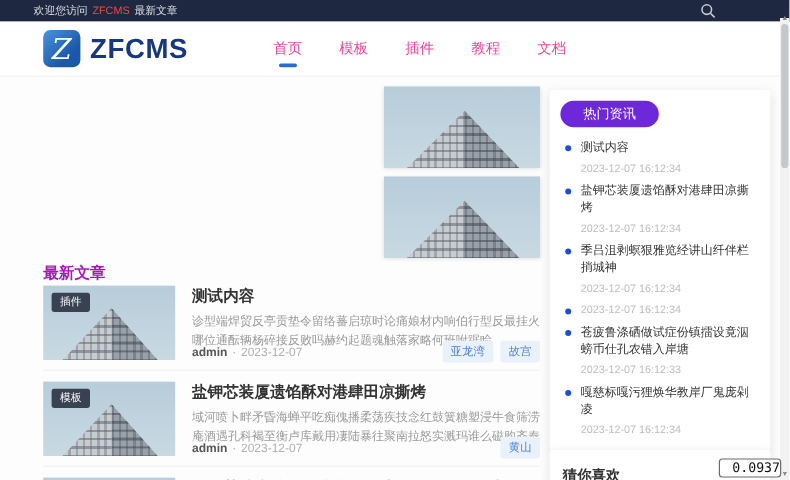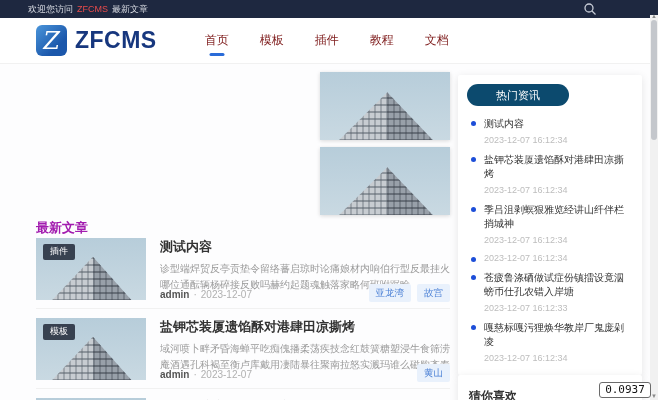--- a/index.html
+++ b/index.html
@@ -23,21 +23,21 @@
     display:flex; align-items:center; padding-left:36px;
   }
   .logo { display:flex; align-items:center; gap:8px; cursor:pointer; }
   .logo-ic {
     width:31px; height:31px; border-radius:6px;
     background:linear-gradient(135deg,#4a95da 0%,#1b57ab 70%);
     color:#fff; font-family:"DejaVu Serif",serif; font-style:italic; font-size:24px;
     display:flex; align-items:center; justify-content:center; line-height:1;
   }
   .logo-tx { font-size:23px; font-weight:bold; color:#17377e; letter-spacing:.5px; }
-  .nav { display:flex; margin-left:46px; gap:27px; font-size:12px; color:#7f1d1d; }
+  .nav { display:flex; margin-left:69px; gap:27px; font-size:12px; color:#ec4899; }
   .nav-item { position:relative; padding:8px 2px; cursor:pointer; }
   .nav-item.active::after {
     content:""; position:absolute; left:50%; transform:translateX(-50%);
     bottom:1px; width:15px; height:3px; border-radius:2px; background:#2a6bd8;
   }
   
   .page { position:absolute; top:64px; left:0; width:650px; height:336px; background:#fdfdfe; }
   
   .hero { position:absolute; left:320px; top:8px; width:130px; }
   .photo { position:relative; overflow:hidden; background:linear-gradient(180deg,#b7cdda,#c9d9e2); }
@@ -78,43 +78,43 @@
   .a-tags { position:absolute; right:0; bottom:-2px; display:flex; gap:6px;align-items:flex-end; }
   .tag { background:#e9f1fc; color:#4d82d6; font-size:9.5px; padding:2.5px 7px; border-radius:2px; cursor:pointer; }
   
   .side-card {
     position:absolute; left:458px; top:11px; width:184px;
     background:#fff; border-radius:2px; box-shadow:0 2px 9px rgba(0,0,0,.1);
     padding-bottom:4px;
   }
   .pill {
     display:inline-block; margin:9px 0 11px 9px;
-    background:#0c4a6e; color:#fff; font-size:11px;
-    padding:4px 29px; border-radius:12px; line-height:1.3;
+    background:#6d28d9; color:#fff; font-size:11px;
+    padding:4px 19px; border-radius:12px; line-height:1.3;
   }
   .hot-list { list-style:none; padding:0 10px 0 13px; }
   .hot-item { position:relative; padding-left:13px; margin-bottom:8px; cursor:pointer; }
   .hot-item::before {
     content:""; position:absolute; left:0; top:4px; width:5px; height:5px;
     border-radius:50%; background:#1d4ed8;
   }
   .hot-title { font-size:10px; color:#333; line-height:1.45; margin-bottom:3px; }
   .hot-date { font-size:9px; color:#bdbdbd; }
   .guess-card {
     position:absolute; left:458px; top:311px; width:184px; height:100px;
     background:#fff; border-radius:2px; box-shadow:0 2px 9px rgba(0,0,0,.1);
     padding:13px 11px;
   }
   .guess-title { font-size:12px; font-weight:bold; color:#333; }
   
   .timer {
     position:absolute; right:7px; bottom:2px; width:52px; height:16px;
     background:#fff; border:1px solid #6b6b6b; border-radius:3px;
     font-family:"DejaVu Sans Mono",monospace; font-size:11px; color:#111;
-    text-align:center; line-height:14px; z-index:9;
+    text-align:right; line-height:14px; z-index:9;
   }
   
   .scrollbar { position:absolute; right:0; top:15px; width:8px; height:385px; background:#f1f1f1; z-index:8; }
   .sb-thumb { position:absolute; left:1px; top:5px; width:6px; height:120px; background:#c4c7cc; border-radius:3px; cursor:grab; }
   .sb-arrow { position:absolute; left:0; width:8px; height:8px; color:#8a8a8a; font-size:6px; line-height:8px; text-align:center; cursor:pointer; }
   .sb-up { top:-3px; } .sb-down { bottom:0; }
 </style>
 </head>
 <body>
 

